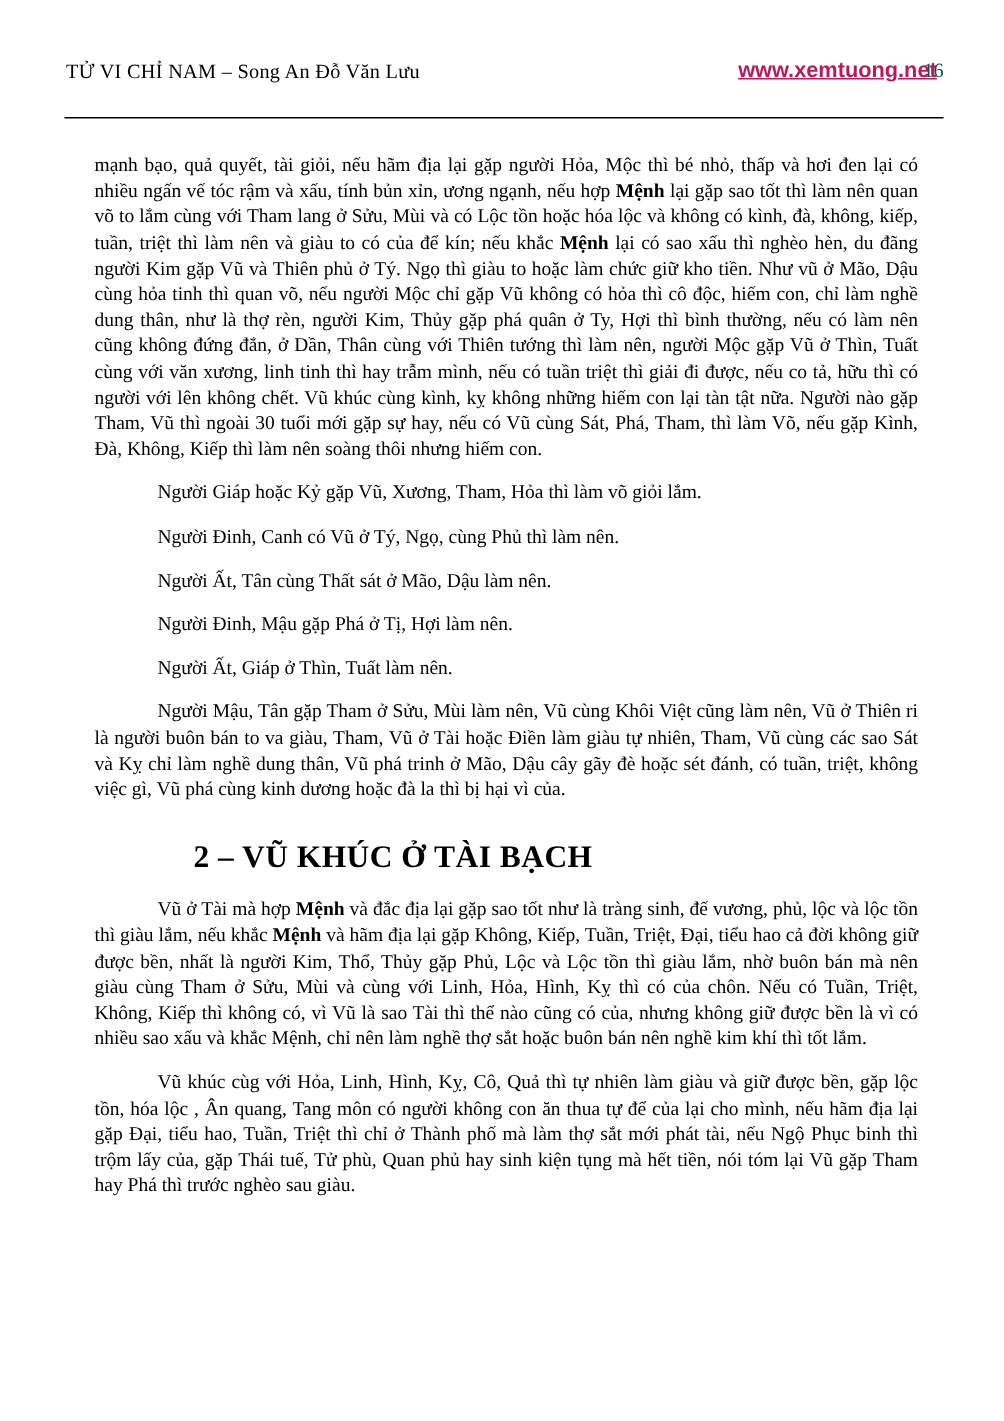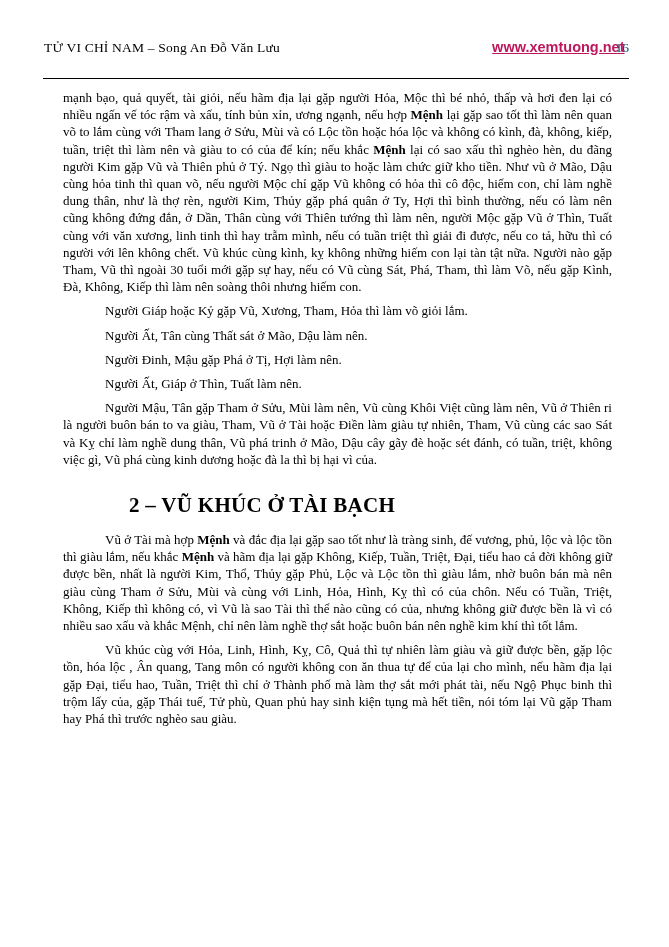--- a/index.html
+++ b/index.html
@@ -59,21 +59,21 @@
   .doc-body {
     position: absolute;
     left: 63px;
     top: 89px;
     width: 549px;
   }
   .body-para {
     font-size: 13px;
     line-height: 17.2px;
     text-align: justify;
-    margin: 0 0 7px 0;
+    margin: 12px 0 7px 0;
   }
   .body-para.indent {
     text-indent: 42px;
   }
   .bold {
     font-weight: bold;
   }
   .section-heading {
     font-size: 21px;
     font-weight: bold;
@@ -91,20 +91,21 @@
     <span class="header-right">
       <a class="site-link" style="color: #be185d;">www.xemtuong.net</a><span class="page-number">16</span>
     </span>
   </header>
 
   <div class="header-rule"></div>
 
   <main class="doc-body">
       <p class="body-para"><span class="">mạnh bạo, quả quyết, tài giỏi, nếu hãm địa lại gặp người Hỏa, Mộc thì bé nhỏ, thấp và hơi đen lại có nhiều ngấn vế tóc rậm và xấu, tính bủn xỉn, ương ngạnh, nếu hợp </span><span class="bold">Mệnh</span><span class=""> lại gặp sao tốt thì làm nên quan võ to lắm cùng với Tham lang ở Sửu, Mùi và có Lộc tồn hoặc hóa lộc và không có kình, đà, không, kiếp, tuần, triệt thì làm nên và giàu to có của để kín; nếu khắc </span><span class="bold">Mệnh</span><span class=""> lại có sao xấu thì nghèo hèn, du đãng người Kim gặp Vũ và Thiên phủ ở Tý. Ngọ thì giàu to hoặc làm chức giữ kho tiền. Như vũ ở Mão, Dậu cùng hỏa tinh thì quan võ, nếu người Mộc chỉ gặp Vũ không có hỏa thì cô độc, hiếm con, chỉ làm nghề dung thân, như là thợ rèn, người Kim, Thủy gặp phá quân ở Ty, Hợi thì bình thường, nếu có làm nên cũng không đứng đắn, ở Dần, Thân cùng với Thiên tướng thì làm nên, người Mộc gặp Vũ ở Thìn, Tuất cùng với văn xương, linh tinh thì hay trẫm mình, nếu có tuần triệt thì giải đi được, nếu co tả, hữu thì có người với lên không chết. Vũ khúc cùng kình, kỵ không những hiếm con lại tàn tật nữa. Người nào gặp Tham, Vũ thì ngoài 30 tuổi mới gặp sự hay, nếu có Vũ cùng Sát, Phá, Tham, thì làm Võ, nếu gặp Kình, Đà, Không, Kiếp thì làm nên soàng thôi nhưng hiếm con.</span></p>
       <p class="body-para indent"><span class="">Người Giáp hoặc Kỷ gặp Vũ, Xương, Tham, Hỏa thì làm võ giỏi lắm.</span></p>
+      <p class="body-para indent"><span class="">Người Đinh, Canh có Vũ ở Tý, Ngọ, cùng Phủ thì làm nên.</span></p>
       <p class="body-para indent"><span class="">Người Ất, Tân cùng Thất sát ở Mão, Dậu làm nên.</span></p>
       <p class="body-para indent"><span class="">Người Đinh, Mậu gặp Phá ở Tị, Hợi làm nên.</span></p>
       <p class="body-para indent"><span class="">Người Ất, Giáp ở Thìn, Tuất làm nên.</span></p>
       <p class="body-para indent"><span class="">Người Mậu, Tân gặp Tham ở Sửu, Mùi làm nên, Vũ cùng Khôi Việt cũng làm nên, Vũ ở Thiên ri là người buôn bán to va giàu, Tham, Vũ ở Tài hoặc Điền làm giàu tự nhiên, Tham, Vũ cùng các sao Sát và Kỵ chỉ làm nghề dung thân, Vũ phá trinh ở Mão, Dậu cây gãy đè hoặc  sét đánh, có tuần, triệt, không việc gì, Vũ phá cùng kinh dương hoặc đà la thì bị hại vì của.</span></p>
       <h2 class="section-heading">2 – VŨ KHÚC Ở TÀI BẠCH</h2>
       <p class="body-para indent"><span class="">Vũ ở Tài mà hợp </span><span class="bold">Mệnh</span><span class=""> và đắc địa lại gặp sao tốt như là tràng sinh, đế vương, phủ, lộc và lộc tồn thì giàu lắm, nếu khắc </span><span class="bold">Mệnh</span><span class=""> và hãm địa lại gặp Không, Kiếp, Tuần, Triệt, Đại, tiểu hao cả đời không giữ được bền, nhất là người Kim, Thổ, Thủy gặp Phủ, Lộc  và Lộc tồn thì giàu lắm, nhờ buôn bán mà nên giàu cùng Tham ở Sửu, Mùi và cùng với Linh, Hỏa, Hình, Kỵ thì có của chôn. Nếu có Tuần, Triệt, Không, Kiếp thì không có, vì Vũ là sao Tài thì thể nào cũng có của, nhưng không giữ được bền là vì có nhiều sao xấu và khắc Mệnh, chỉ nên làm nghề thợ sắt hoặc buôn bán nên nghề kim khí thì tốt lắm.</span></p>
       <p class="body-para indent"><span class="">Vũ khúc cùg với Hỏa, Linh, Hình, Kỵ, Cô, Quả thì tự nhiên làm giàu và giữ được bền, gặp lộc tồn, hóa lộc , Ân quang, Tang môn có người không con ăn thua tự để của lại cho mình, nếu hãm địa lại gặp Đại, tiểu hao, Tuần, Triệt thì chỉ ở Thành phố mà làm thợ sắt mới phát tài, nếu Ngộ Phục binh thì trộm lấy của, gặp Thái tuế, Tử phù, Quan phủ hay sinh kiện tụng mà hết tiền, nói tóm lại Vũ gặp Tham hay Phá thì trước nghèo sau giàu.</span></p>
     </main>
 
 </div>

